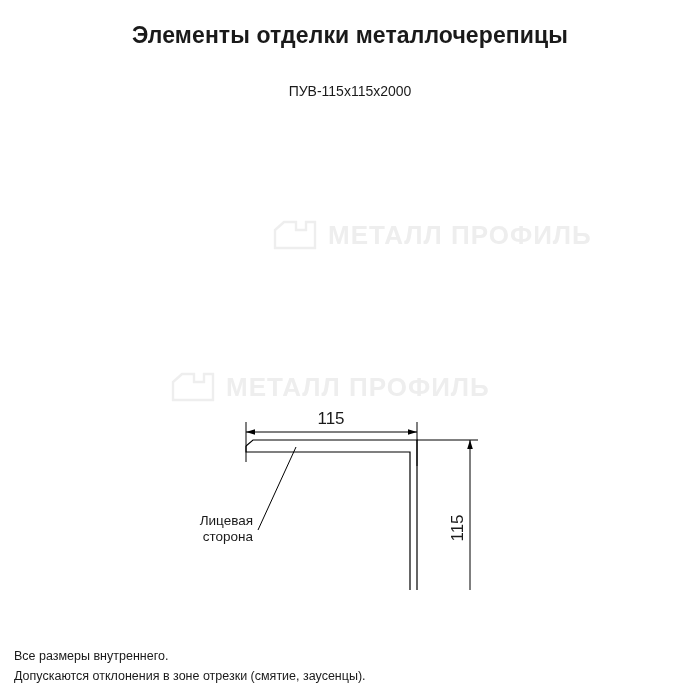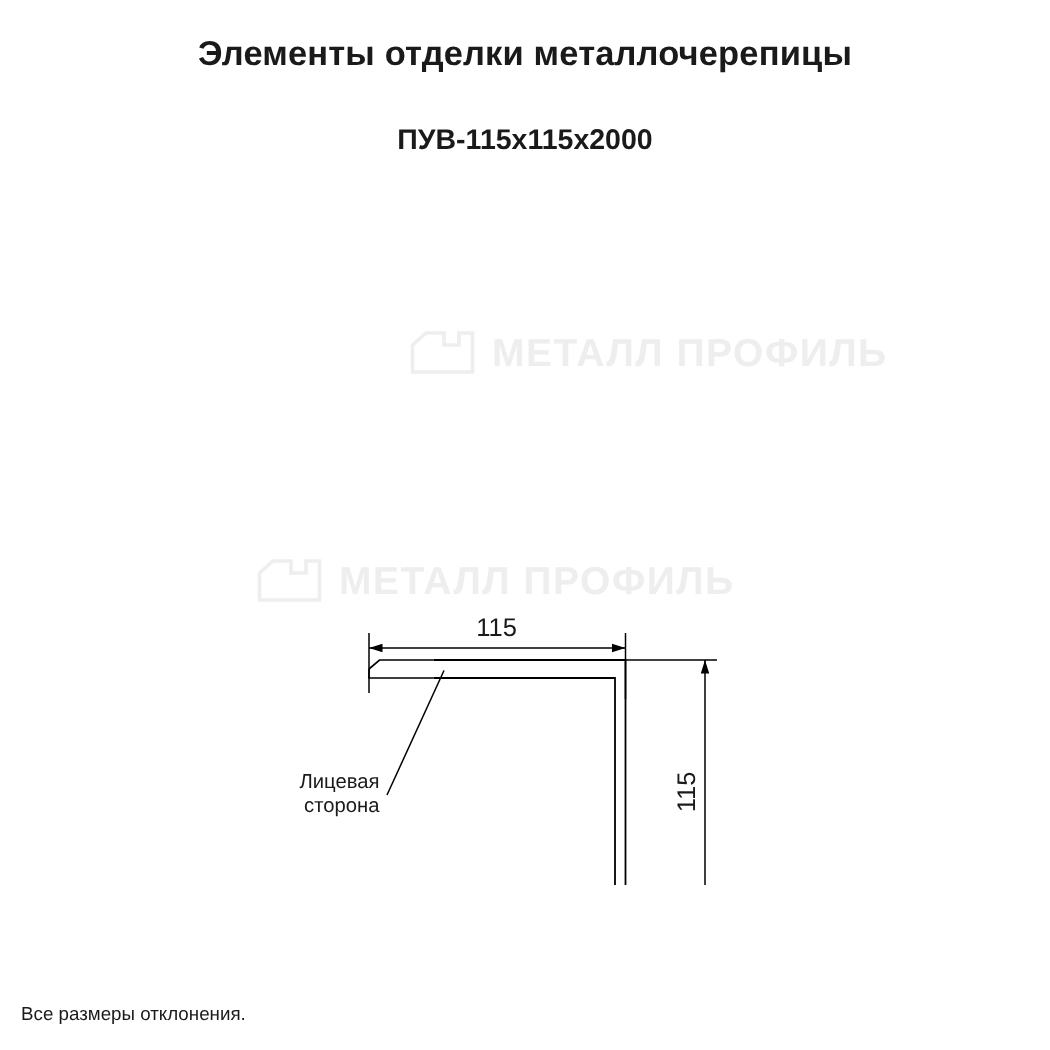--- a/index.html
+++ b/index.html
@@ -28,22 +28,22 @@
     margin: 0 0 34px 0;
     color: #1a1a1a;
   }
   .sub-title {
     font-size: 19px;
     font-weight: normal;
     margin: 0 0 10px 0;
     color: #1a1a1a;
   }
   .code-title {
-    font-size: 19px;
-    font-weight: bold;
+    font-size: 14px;
+    font-weight: normal;
     margin: 0;
     color: #1a1a1a;
   }
 
   
   .drawing-wrap {
     position: absolute;
     left: 0;
     top: 170px;
     width: 554px;
@@ -153,14 +153,15 @@
     <line x1="417" y1="270" x2="478" y2="270" stroke="#000" stroke-width="1"></line>
     <line x1="417" y1="447" x2="478" y2="447" stroke="#000" stroke-width="1"></line>
     <line x1="470" y1="270" x2="470" y2="447" stroke="#000" stroke-width="1"></line>
     <polygon points="470,270 467.2,279 472.8,279" fill="#000"></polygon>
     <polygon points="470,447 467.2,438 472.8,438" fill="#000"></polygon>
     <text class="dim-text" x="463" y="358" text-anchor="middle" transform="rotate(-90 463 358)">115</text>
   </svg>
 </div>
 
 <div class="footer">
-  <div>Все размеры отклонения.</div>
+  <div>Все размеры внутреннего.</div>
+  <div>Допускаются отклонения в зоне отрезки (смятие, заусенцы).</div>
 </div>
 
 </body></html>

